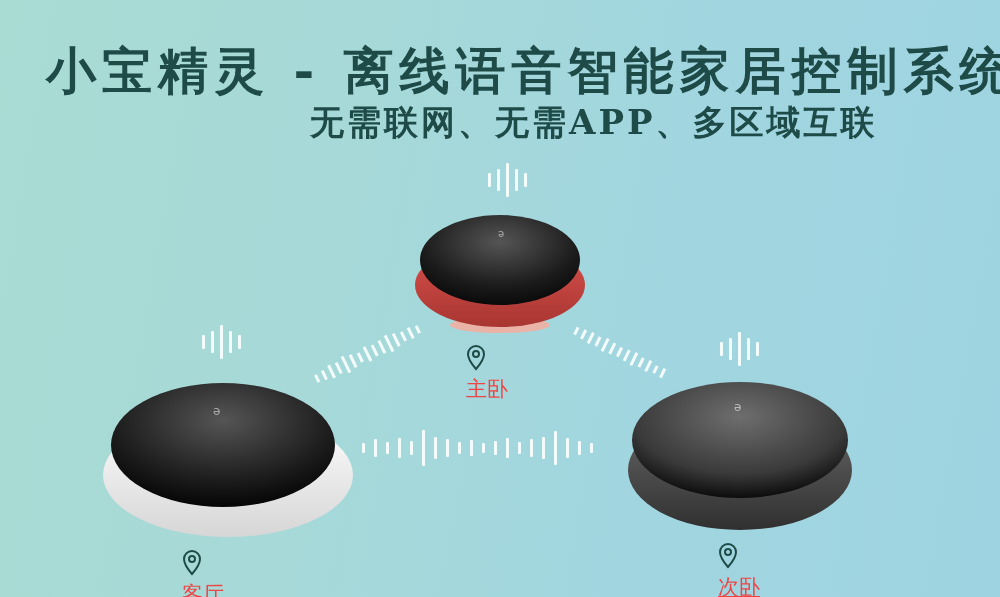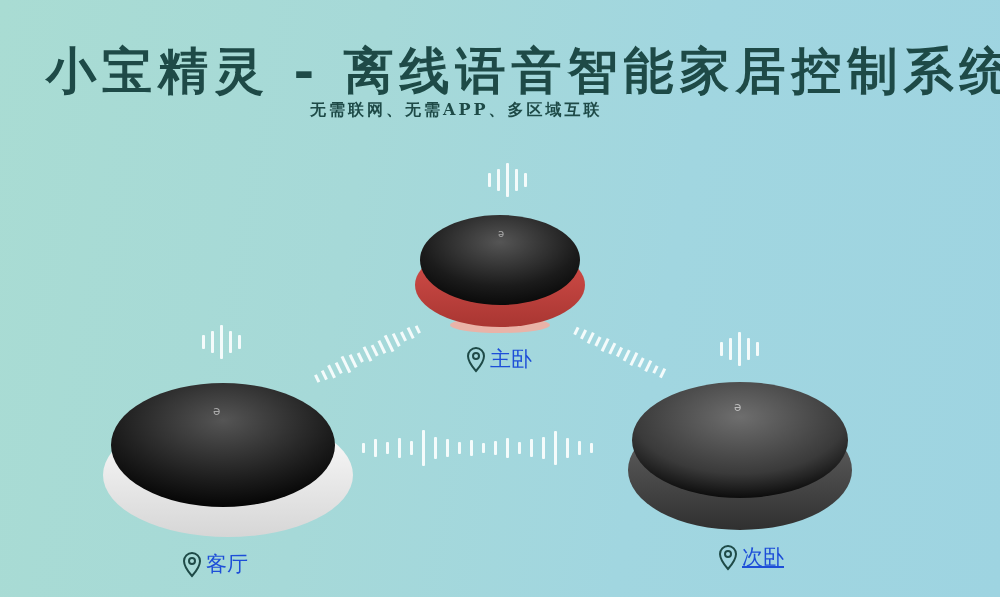--- a/index.html
+++ b/index.html
@@ -1,22 +1,22 @@
 <!DOCTYPE html>
 <html><head>
 <meta charset="utf-8">
 <style>
   html,body{margin:0;padding:0;}
   body{width:1000px;height:597px;overflow:hidden;position:relative;
     background:linear-gradient(100deg,#a9dcd3 0%,#a6d9d8 35%,#a1d6e0 65%,#9ed4e1 100%);
     font-family:"DejaVu Serif","Liberation Serif",serif;}
   .title{position:absolute;left:46px;top:38px;font-size:50px;color:#1e4a47;letter-spacing:6px;white-space:nowrap;font-weight:bold;}
-  .subtitle{position:absolute;left:310px;top:100px;font-size:16px;color:#1e4a47;letter-spacing:3px;white-space:nowrap;font-weight:bold;}
+  .subtitle{position:absolute;left:310px;top:100px;font-size:34px;color:#1e4a47;letter-spacing:3px;white-space:nowrap;font-weight:bold;}
   .device{position:absolute;}
-  .loc{position:absolute;display:flex;align-items:flex-end;gap:4px;color:#1d4ed8;font-size:21px;}
+  .loc{position:absolute;display:flex;align-items:flex-start;gap:4px;color:#ef4444;font-size:21px;flex-direction:column;}
   .loc svg{width:20px;height:26px;}
   .wave{position:absolute;display:flex;align-items:center;gap:6px;}
   .wave i{display:block;width:3px;background:#f4fbfb;border-radius:1px;}
   .diag{position:absolute;display:flex;align-items:center;gap:5px;}
   .diag i{display:block;width:3px;background:#f4fbfb;}
 </style>
 </head>
 <body>
 
 <div class="title">小宝精灵 - 离线语音智能家居控制系统</div>

